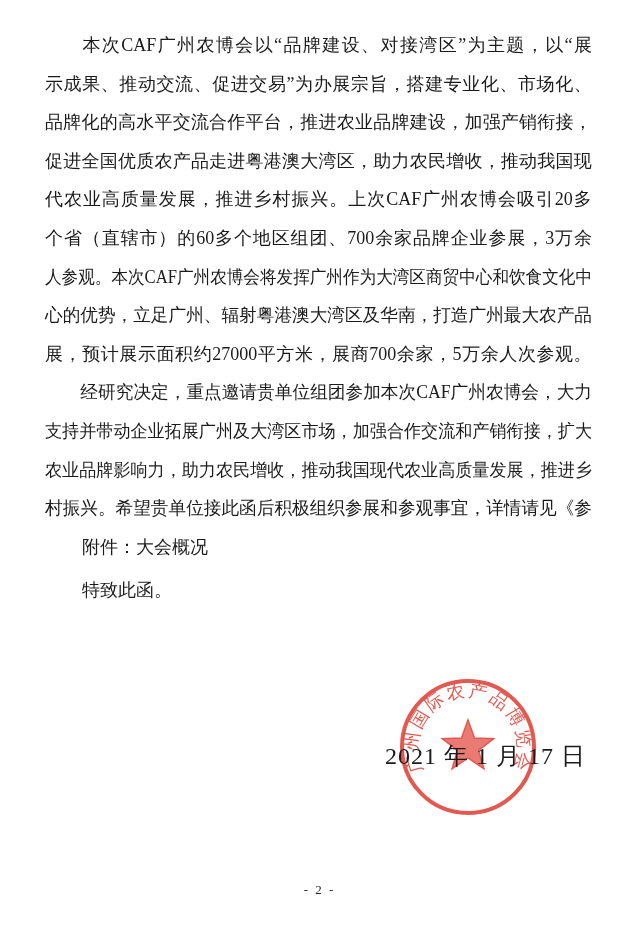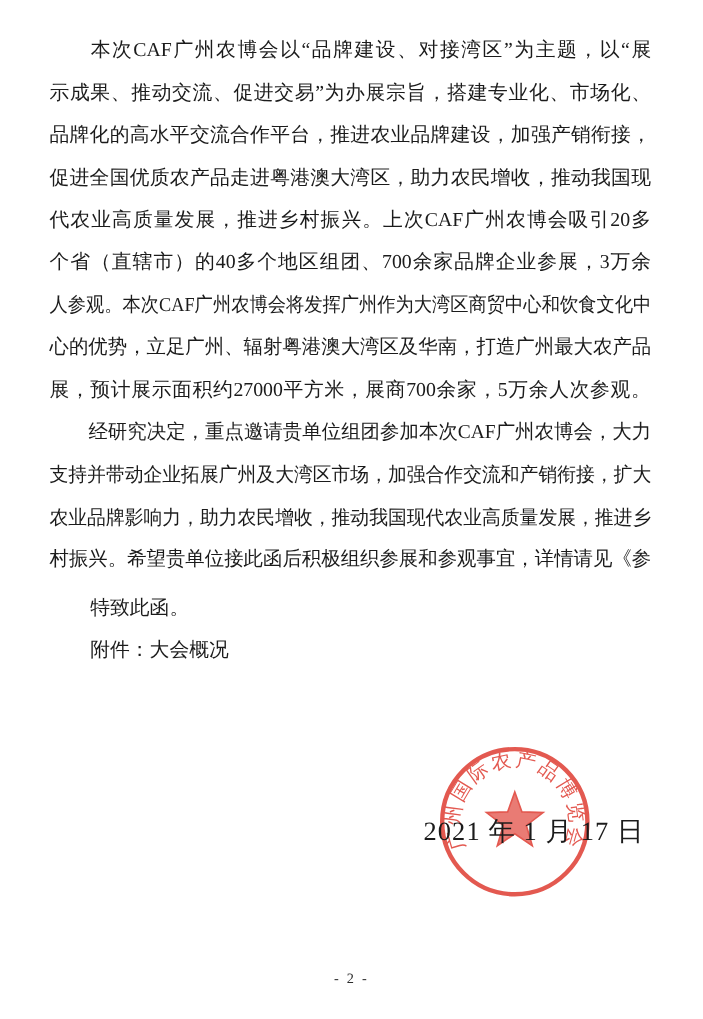--- a/index.html
+++ b/index.html
@@ -230,21 +230,21 @@
       </div>
       <div class="line justify">
         <span>个</span>
         <span>省</span>
         <span>（</span>
         <span>直</span>
         <span>辖</span>
         <span>市</span>
         <span>）</span>
         <span>的</span>
-        <span>40</span>
+        <span>60</span>
         <span>多</span>
         <span>个</span>
         <span>地</span>
         <span>区</span>
         <span>组</span>
         <span>团</span>
         <span>、</span>
         <span>700</span>
         <span>余</span>
         <span>家</span>
@@ -481,22 +481,22 @@
         <span>事</span>
         <span>宜</span>
         <span>，</span>
         <span>详</span>
         <span>情</span>
         <span>请</span>
         <span>见</span>
         <span>《</span>
         <span>参</span>
       </div>
+      <div class="line indent">附件：大会概况</div>
       <div class="line indent gap">特致此函。</div>
-      <div class="line indent">附件：大会概况</div>
     </div>
 
   <div class="seal">
     <svg width="160" height="160" viewBox="0 0 160 160">
       <circle cx="80" cy="80" r="66" fill="none" stroke="var(--seal-color)" stroke-width="4"></circle>
       <polygon points="80,53 86.5,71.1 105.7,71.7 90.5,83.4 95.9,101.8 80,91 64.1,101.8 69.5,83.4 54.3,71.7 73.5,71.1" fill="var(--seal-color)" fill-opacity="0.8" stroke="var(--seal-color)" stroke-width="1.5"></polygon>
       <path id="sealArc" d="M 34.7 101.1 A 50 50 0 1 1 125.3 101.1" fill="none" stroke="none"></path>
       <text class="seal-arc-text">
         <textPath href="#sealArc" startOffset="50%" text-anchor="middle">广州国际农产品博览会</textPath>
       </text>

